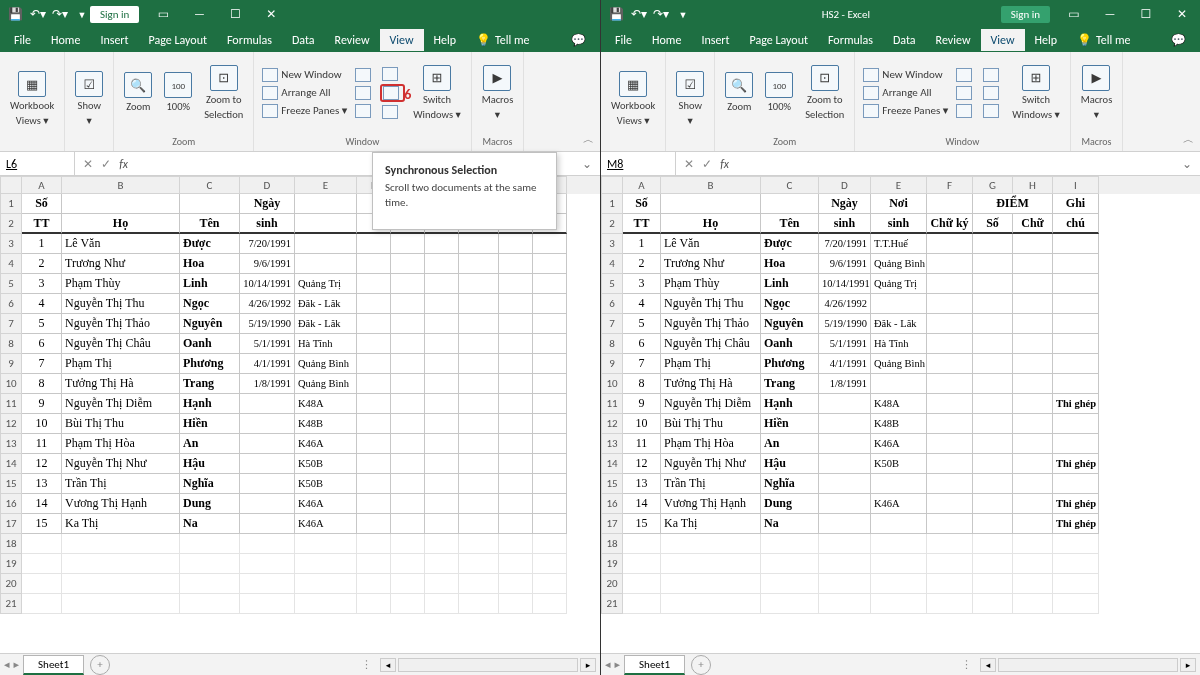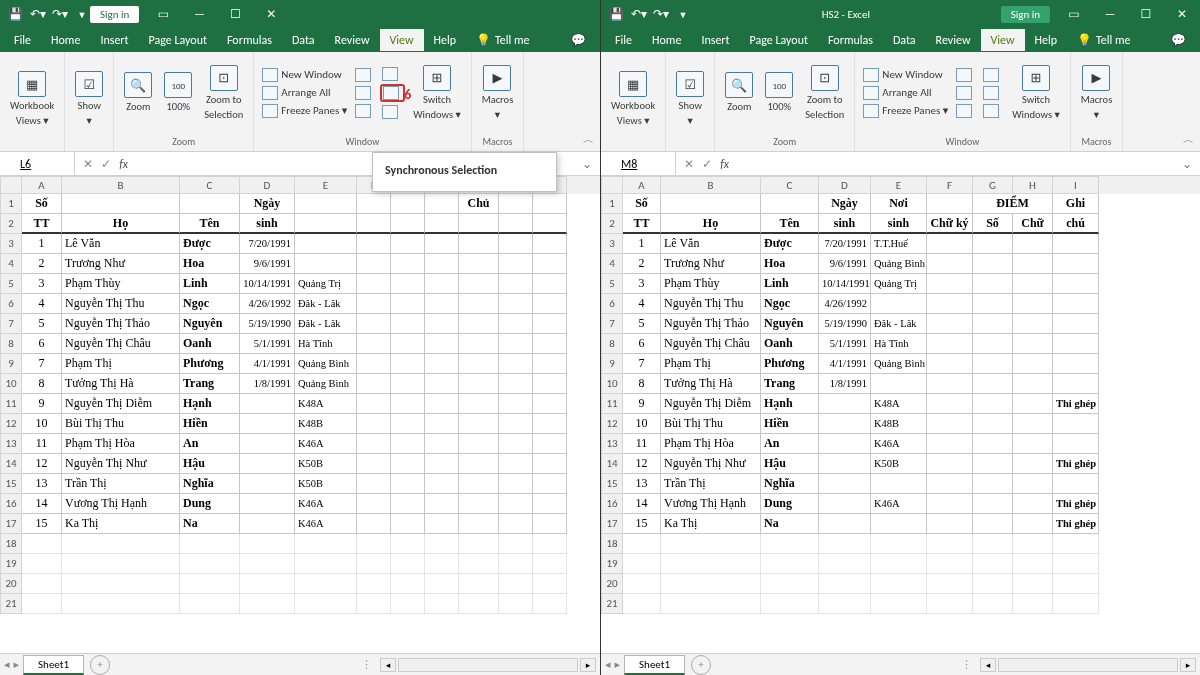--- a/index.html
+++ b/index.html
@@ -13,42 +13,42 @@
 .tb-ic { width:16px; height:16px; display:inline-flex; align-items:center; justify-content:center; font-size:12px; color:#fff; }
 .tb-title { flex:1; text-align:center; }
 .tb-right { display:flex; align-items:center; gap:0; }
 .tb-btn { width:36px; height:28px; display:flex; align-items:center; justify-content:center; font-size:12px; }
 .signin { background:#fff; color:#1e6f42; padding:2px 10px; border-radius:2px; font-size:11px; margin-right:6px; }
 .signin.hl { background:#34a16e; color:#fff; }
 
 
 .menubar { height:24px; background:#1e6f42; display:flex; align-items:center; padding:0 4px; font-size:12px; color:#fff; }
 .mitem { padding:4px 10px; cursor:pointer; }
-.mitem.active { background:#f3f3f3; color:#4d7c0f; }
+.mitem.active { background:#f3f3f3; color:#0c4a6e; }
 .tellme { display:flex; align-items:center; gap:4px; }
 .bulb { font-size:12px; }
 .chat { margin-left:auto; padding-right:10px; }
 
 
 .ribbon { height:100px; background:#f3f3f3; border-bottom:1px solid #d0d0d0; display:flex; position:relative; }
 .rgrp { border-right:1px solid #e0e0e0; display:flex; flex-direction:column; }
 .rgrp-body { flex:1; display:flex; align-items:center; padding:4px 6px; gap:4px; }
 .rgrp-lbl { text-align:center; font-size:10px; color:#666; padding:2px 0 3px; }
 .rbtn-lg { display:flex; flex-direction:column; align-items:center; gap:2px; font-size:10.5px; color:#3a3a3a; padding:2px 4px; cursor:pointer; }
 .ric { width:28px; height:26px; border:1px solid #4a7aa3; background:#f4f8fb; border-radius:2px; display:flex; align-items:center; justify-content:center; font-size:13px; }
 .ric-sm { width:16px; height:14px; border:1px solid #7a9abc; background:#f4f8fb; margin-right:3px; }
 .rcol { display:flex; flex-direction:column; gap:2px; font-size:11px; color:#3a3a3a; }
 .rrow { display:flex; align-items:center; padding:1px 2px; cursor:pointer; white-space:nowrap; }
 .highlight6 { border:2px solid #d03030; border-radius:3px; padding:0 1px; position:relative; }
 .red6 { color:#d03030; font-weight:bold; font-size:14px; position:absolute; left:22px; top:0px; }
 .collapse { position:absolute; right:6px; bottom:4px; color:#777; font-size:11px; cursor:pointer; }
 
 
 .fbar { height:24px; background:#fff; border-bottom:1px solid #d0d0d0; display:flex; align-items:center; font-size:12px; }
-.namebox { width:75px; border-right:1px solid #d0d0d0; padding:0 20px; height:100%; display:flex; align-items:center;text-decoration:underline; }
+.namebox { width:75px; border-right:1px solid #d0d0d0; padding:0 6px; height:100%; display:flex; align-items:center;text-decoration:underline; }
 .fbar-btns { display:flex; gap:8px; padding:0 8px; color:#888; }
 .fbar-fx { font-style:italic; color:#555; }
 .fbar-input { flex:1; padding:0 4px; }
 .fbar-exp { padding:0 8px; color:#777; }
 
 
 .gridwrap { flex:1; overflow:hidden; background:#fff; position:relative; }
 .colhdr { display:flex; height:18px; background:#f0f0f0; font-size:11px; color:#555; }
 .corner { width:22px; border:1px solid #d4d4d4; background:#f0f0f0; }
 .ch { border:1px solid #d4d4d4; border-left:none; text-align:center; line-height:17px; background:#f0f0f0; }
@@ -532,20 +532,21 @@
    <div class="tplus">+</div>
    <div class="hscroll">
      <span style="color:#888;padding-right:6px">⋮</span>
      <div class="sbtn">◂</div>
      <div class="strack"></div>
      <div class="sbtn">▸</div>
    </div>
     </div>
     <div class="tooltip" style="left: 372px; top: 152px;">
       <div class="tooltip-title">Synchronous Selection</div>
+ <p>Scroll two documents at the same time.</p>
     </div>
   </div>
 <div class="win" id="win1">
     <div class="titlebar">
       <div class="tb-left">
     <span class="tb-ic">💾</span>
     <span class="tb-ic">↶▾</span>
     <span class="tb-ic">↷▾</span>
     <span class="tb-ic" style="font-size:9px">▼</span>
    </div>

